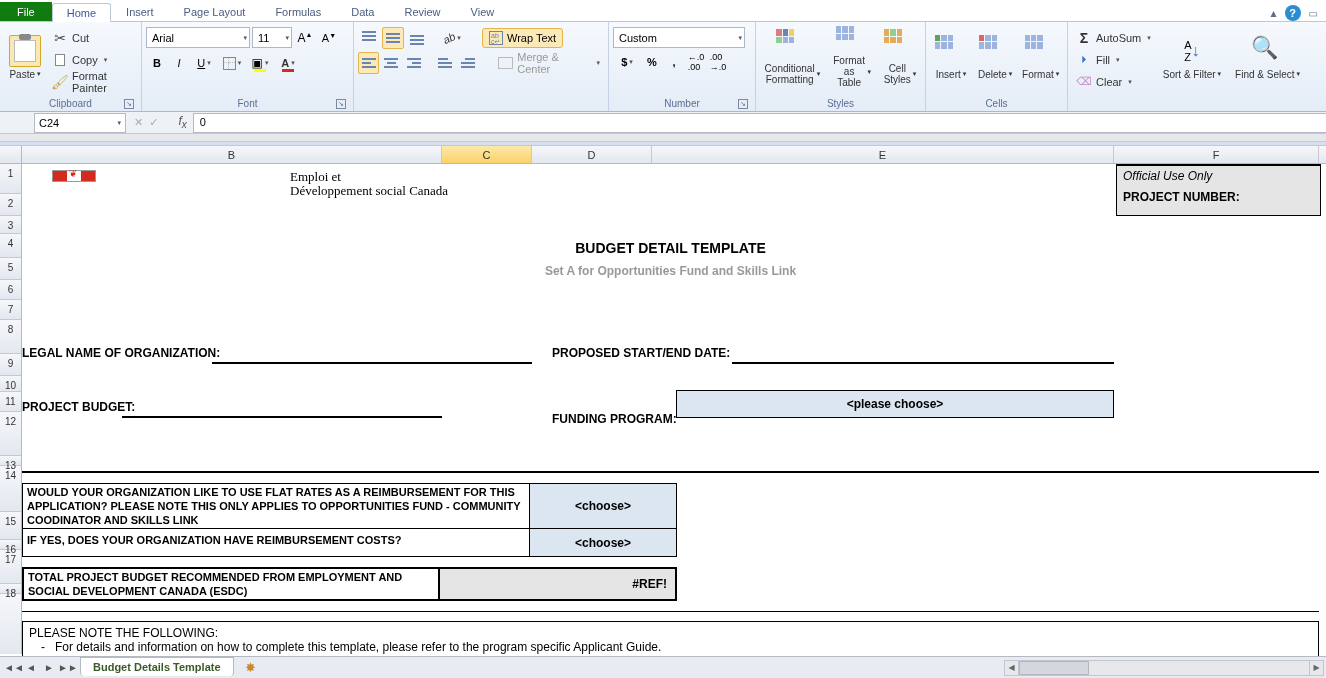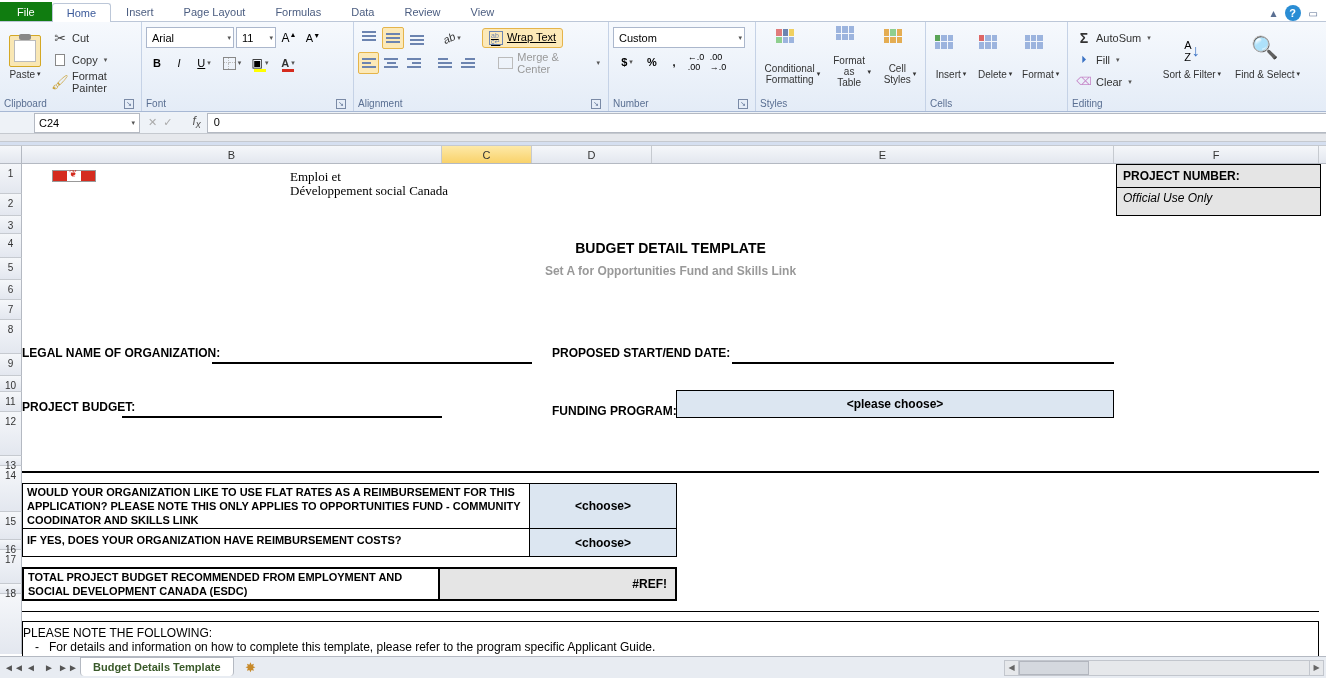--- a/index.html
+++ b/index.html
@@ -10,45 +10,45 @@
 .tab { padding: 3px 14px; color: #4b5d80; cursor: pointer; border: 1px solid transparent; border-bottom: none; }
 .tab.file { background: #107c10; color: #fff; font-weight: normal; padding: 3px 16px; }
 .tab.active { background: #fff; border-color: #bcc7d8; border-top-left-radius: 3px; border-top-right-radius: 3px; position: relative; top: 1px; color: #3b5a9a; }
 .tab-right { margin-left: auto; display: flex; align-items: center; padding-right: 8px; gap: 8px; }
 .help-icon { width: 16px; height: 16px; background: #2a8dd4; border-radius: 50%; display: flex; align-items: center; justify-content: center; color: #fff; font-weight: bold; font-size: 11px; }
 
 
 .ribbon { display: flex; background: linear-gradient(#f6f9fd, #e4ecf7); border-bottom: 1px solid #a7b8d4; height: 90px; }
 .group { border-right: 1px solid #c5d2e6; display: flex; flex-direction: column; padding: 2px 4px 0; }
 .group-content { flex: 1; display: flex; align-items: flex-start; gap: 2px; }
-.group-label { color: #5a6f92; font-size: 10px; padding: 2px 0; position: relative; }
+.group-label { text-align: center; color: #5a6f92; font-size: 10px; padding: 2px 0; position: relative; }
 .group-label .launcher { position: absolute; right: 3px; bottom: 2px; width: 10px; height: 10px; border: 1px solid #7a8aa6; display: flex; align-items: center; justify-content: center; font-size: 7px; color: #5a6f92; }
 
 .big-btn { display: flex; flex-direction: column; align-items: center; justify-content: center; padding: 2px 6px; cursor: pointer; min-width: 42px; height: 66px; }
 .big-btn .icon { width: 32px; height: 32px; }
 .big-btn .lbl { font-size: 10px; color: #333; text-align: center; margin-top: 2px; line-height: 1.1; display: flex; align-items: center; gap: 2px; }
 .big-btn .lbl .dd { font-size: 7px; }
 
 .col { display: flex; flex-direction: column; gap: 1px; }
 .row-btn { display: flex; align-items: center; gap: 4px; padding: 1px 4px; cursor: pointer; height: 21px; font-size: 11px; color: #333; }
 .row-btn .ic { width: 16px; height: 16px; display: flex; align-items: center; justify-content: center; }
 .dd-ar { font-size: 7px; color: #555; margin-left: 2px; }
 
 .combo { border: 1px solid #abb7cc; background: #fff; height: 21px; display: flex; align-items: center; padding: 0 2px 0 5px; font-size: 11px; }
 .combo .dd-ar { margin-left: auto; }
 
 .small-btn { width: 22px; height: 22px; display: flex; align-items: center; justify-content: center; cursor: pointer; border: 1px solid transparent; }
 .small-btn.dd { width: 28px; }
 .align-btn { width: 22px; height: 22px; display: flex; align-items: center; justify-content: center; cursor: pointer; }
 .align-btn.sel { background: #fce9b8; border: 1px solid #e5b44a; border-radius: 2px; }
-.wrap-btn { border: 1px solid #e5b44a; background: #fce9b8; border-radius: 3px; padding: 2px 6px; display: flex; align-items: flex-start; gap: 4px; font-size: 11px; cursor: pointer; text-decoration: underline; }
+.wrap-btn { border: 1px solid #e5b44a; background: #fce9b8; border-radius: 3px; padding: 2px 6px; display: flex; align-items: center; gap: 4px; font-size: 11px; cursor: pointer; }
 
 
 .fb-strip { display: flex; align-items: center; height: 22px; border-bottom: 1px solid #c5c9cf; background: #eef2f7; }
-.name-box { width: 106px; height: 20px; border: 1px solid #b4b9c2; background: #fff; margin: 0 0 0 34px; display: flex; align-items: center; padding: 0 4px; font-size: 11px; position: relative; }
+.name-box { width: 92px; height: 20px; border: 1px solid #b4b9c2; background: #fff; margin: 0 0 0 34px; display: flex; align-items: center; padding: 0 4px; font-size: 11px; position: relative; }
 .name-box .dd-ar { margin-left: auto; }
 .fx-icon { margin: 0 6px 0 20px; font-style: italic; color: #555; font-size: 12px; }
 .formula-bar { flex: 1; height: 20px; border: 1px solid #b4b9c2; border-right: none; background: #fff; padding: 2px 6px; font-size: 11px; }
 .fb-icons { display:flex; gap:6px; margin-left:8px; color:#aaa; }
 
 
 .spacer-row { height: 8px; background: #e6e8ec; border-bottom: 1px solid #c5c9cf; }
 
 
 .grid-wrap { position: relative; }
@@ -137,21 +137,21 @@
             <span>Format Painter</span>
           </div>
       </div>
     </div>
     <div class="group-label"><span>Clipboard</span><span class="launcher">↘</span></div>
   </div>
 
   <div class="group" style="width:212px">
     <div class="group-content" style="flex-direction:column; gap:3px; padding-top:3px;">
       <div style="display:flex; gap:2px;">
-        <div class="combo" style="width:88px">
+        <div class="combo" style="width:104px">
             <span>Arial</span>
             <span class="dd-ar">▾</span>
           </div>
         <div class="combo" style="width:40px">
             <span>11</span>
             <span class="dd-ar">▾</span>
           </div>
         <div class="small-btn" style="font-size:12px;">A<span style="font-size:7px;position:relative;top:-4px;">▲</span></div>
         <div class="small-btn" style="font-size:11px;">A<span style="font-size:7px;position:relative;top:-3px;">▼</span></div>
       </div>
@@ -263,21 +263,20 @@
             </span>
           </div>
         <div style="width:12px"></div>
         <div class="row-btn" style="color:#999">
             <span class="ic" style="width:16px;height:12px;border:1px solid #bbb;"></span>
             <span>Merge &amp; Center</span>
             <span class="dd-ar">▾</span>
           </div>
       </div>
     </div>
-    <div class="group-label"><span>Alignment</span><span class="launcher">↘</span></div>
   </div>
 
   <div class="group" style="width:147px">
     <div class="group-content" style="flex-direction:column;gap:3px;padding-top:3px;">
       <div class="combo" style="width:132px">
           <span>Custom</span>
           <span class="dd-ar">▾</span>
         </div>
       <div style="display:flex;gap:0;">
         <div class="small-btn dd">
@@ -435,21 +434,20 @@
           </div>
         </div>
       <div class="big-btn">
           <span class="icon" style="font-size:22px;color:#4a6aa0;">🔍</span>
           <div class="lbl">
             <span>Find &amp; Select</span>
             <span class="dd">▾</span>
           </div>
         </div>
     </div>
-    <div class="group-label"><span>Editing</span></div>
   </div>
 </div>
 
 <div class="fb-strip">
   <div class="name-box">
       <span>C24</span>
       <span class="dd-ar">▾</span>
     </div>
   <div class="fb-icons">
       <span>✕</span>
@@ -498,53 +496,53 @@
       <div style="position:absolute;top:6px;left:30px;display:flex;align-items:center;gap:10px;">
         <span style="display:flex;border:1px solid #999;">
             <span class="fl-left"></span>
             <span class="fl-mid"></span>
             <span class="fl-left"></span>
           </span>
       </div>
       <div style="position:absolute;top:6px;left:268px;font-family:Georgia,serif;font-size:13px;line-height:1.1;"><span>Emploi et</span><br><span>Développement social Canada</span></div>
 
       <div style="position:absolute;top:0;left:1094px;width:205px;height:52px;background:#e5e5e5;border:1px solid #000;">
+        <div style="border-top:1px solid #000;font-style:italic;font-size:12px;padding:3px 6px;">Official Use Only</div>
         <div style="font-weight:bold;font-size:12px;padding:4px 6px;">PROJECT NUMBER:</div>
-        <div style="border-top:1px solid #000;font-style:italic;font-size:12px;padding:3px 6px;">Official Use Only</div>
       </div>
 
       <div style="position:absolute;top:76px;left:0;width:1297px;text-align:center;font-weight:bold;font-size:14px;">BUDGET DETAIL TEMPLATE</div>
       <div style="position:absolute;top:100px;left:0;width:1297px;text-align:center;font-weight:bold;font-size:12px;color:#999;">Set A for Opportunities Fund and Skills Link</div>
 
       <div style="position:absolute;top:182px;left:0;font-weight:bold;font-size:12px;">LEGAL NAME OF ORGANIZATION:</div>
       <div style="position:absolute;top:198px;left:190px;width:320px;border-bottom:2px solid #000;"></div>
       <div style="position:absolute;top:182px;left:530px;font-weight:bold;font-size:12px;">PROPOSED START/END DATE:</div>
       <div style="position:absolute;top:198px;left:710px;width:382px;border-bottom:2px solid #000;"></div>
 
       <div style="position:absolute;top:236px;left:0;font-weight:bold;font-size:12px;">PROJECT BUDGET:</div>
       <div style="position:absolute;top:252px;left:100px;width:320px;border-bottom:2px solid #000;"></div>
-      <div style="position:absolute;top:240px;left:530px;font-weight:bold;font-size:12px;">FUNDING PROGRAM:</div>
+      <div style="position:absolute;top:248px;left:530px;font-weight:bold;font-size:12px;">FUNDING PROGRAM:</div>
       <div style="position:absolute;top:226px;left:654px;width:438px;height:28px;border:1px solid #000;background:#dce6f1;display:flex;align-items:center;justify-content:center;font-weight:bold;font-size:12px;">&lt;please choose&gt;</div>
 
       <div style="position:absolute;top:307px;left:0;width:1297px;border-bottom:2px solid #000;"></div>
 
       <div style="position:absolute;top:309px;left:0;width:1297px;height:10px;"></div>
 
       <div style="position:absolute;top:319px;left:0;width:508px;height:46px;border:1px solid #000;font-weight:bold;font-size:11px;padding:2px 4px;line-height:1.25;">WOULD YOUR ORGANIZATION LIKE TO USE FLAT RATES AS A REIMBURSEMENT FOR THIS APPLICATION?  PLEASE NOTE THIS ONLY APPLIES TO OPPORTUNITIES FUND - COMMUNITY COODINATOR AND SKILLS LINK</div>
       <div style="position:absolute;top:319px;left:508px;width:147px;height:46px;border:1px solid #000;border-left:none;background:#dce6f1;display:flex;align-items:center;justify-content:center;font-weight:bold;font-size:12px;">&lt;choose&gt;</div>
 
       <div style="position:absolute;top:365px;left:0;width:508px;height:28px;border:1px solid #000;border-top:none;font-weight:bold;font-size:11px;padding:5px 4px;">IF YES, DOES YOUR ORGANIZATION HAVE REIMBURSEMENT COSTS?</div>
       <div style="position:absolute;top:365px;left:508px;width:147px;height:28px;border:1px solid #000;border-left:none;border-top:none;background:#dce6f1;display:flex;align-items:center;justify-content:center;font-weight:bold;font-size:12px;">&lt;choose&gt;</div>
 
       <div style="position:absolute;top:403px;left:0;width:418px;height:34px;border:2px solid #000;font-weight:bold;font-size:11px;padding:2px 4px;line-height:1.25;">TOTAL PROJECT BUDGET RECOMMENDED FROM EMPLOYMENT AND SOCIAL DEVELOPMENT CANADA (ESDC)</div>
       <div style="position:absolute;top:403px;left:418px;width:237px;height:34px;border:2px solid #000;border-left:none;background:#e5e5e5;display:flex;align-items:center;justify-content:flex-end;padding-right:8px;font-weight:bold;font-size:12px;">#REF!</div>
 
       <div style="position:absolute;top:447px;left:0;width:1297px;border-bottom:1px solid #000;"></div>
 
-      <div style="position:absolute;top:457px;left:0;width:1297px;border:1px solid #000;border-bottom:none;padding:4px 0;font-size:12px;">
+      <div style="position:absolute;top:457px;left:0;width:1297px;border:1px solid #000;border-bottom:none;padding:4px 6px;font-size:12px;">
         <div>PLEASE NOTE THE FOLLOWING:</div>
         <div style="padding-left:26px;position:relative;"><span style="position:absolute;left:12px;">-</span><span>For details and information on how to complete this template, please refer to the program specific Applicant Guide.</span></div>
       </div>
     </div>
   </div>
 </div>
 
 <div class="sheet-tabs">
   <div class="nav-btns">
     <span>◄◄</span>

